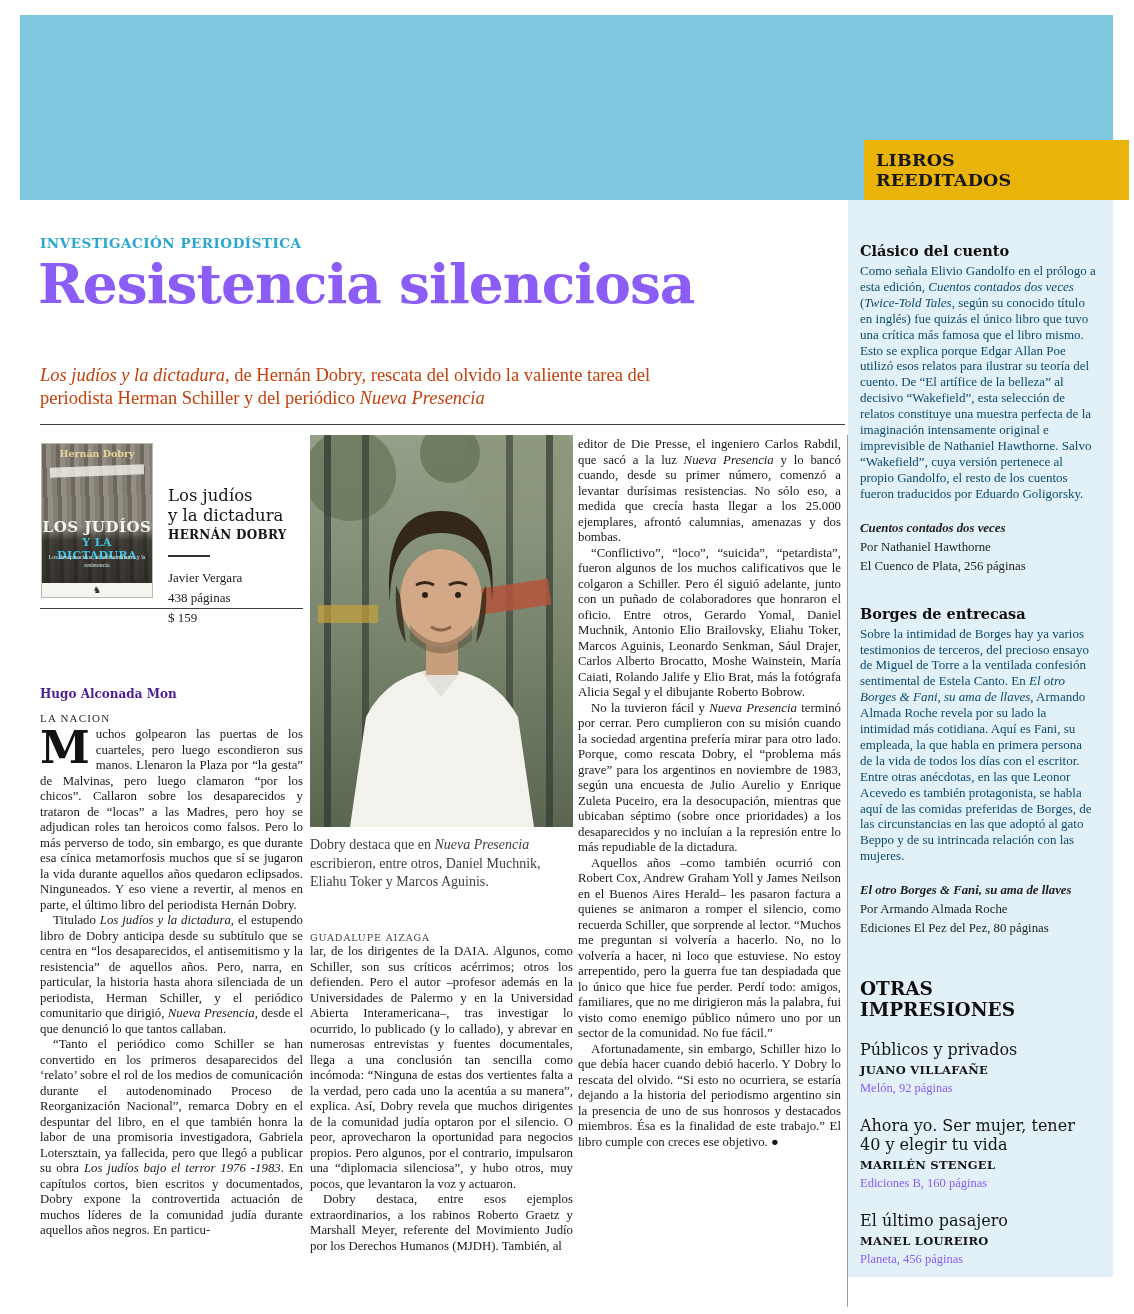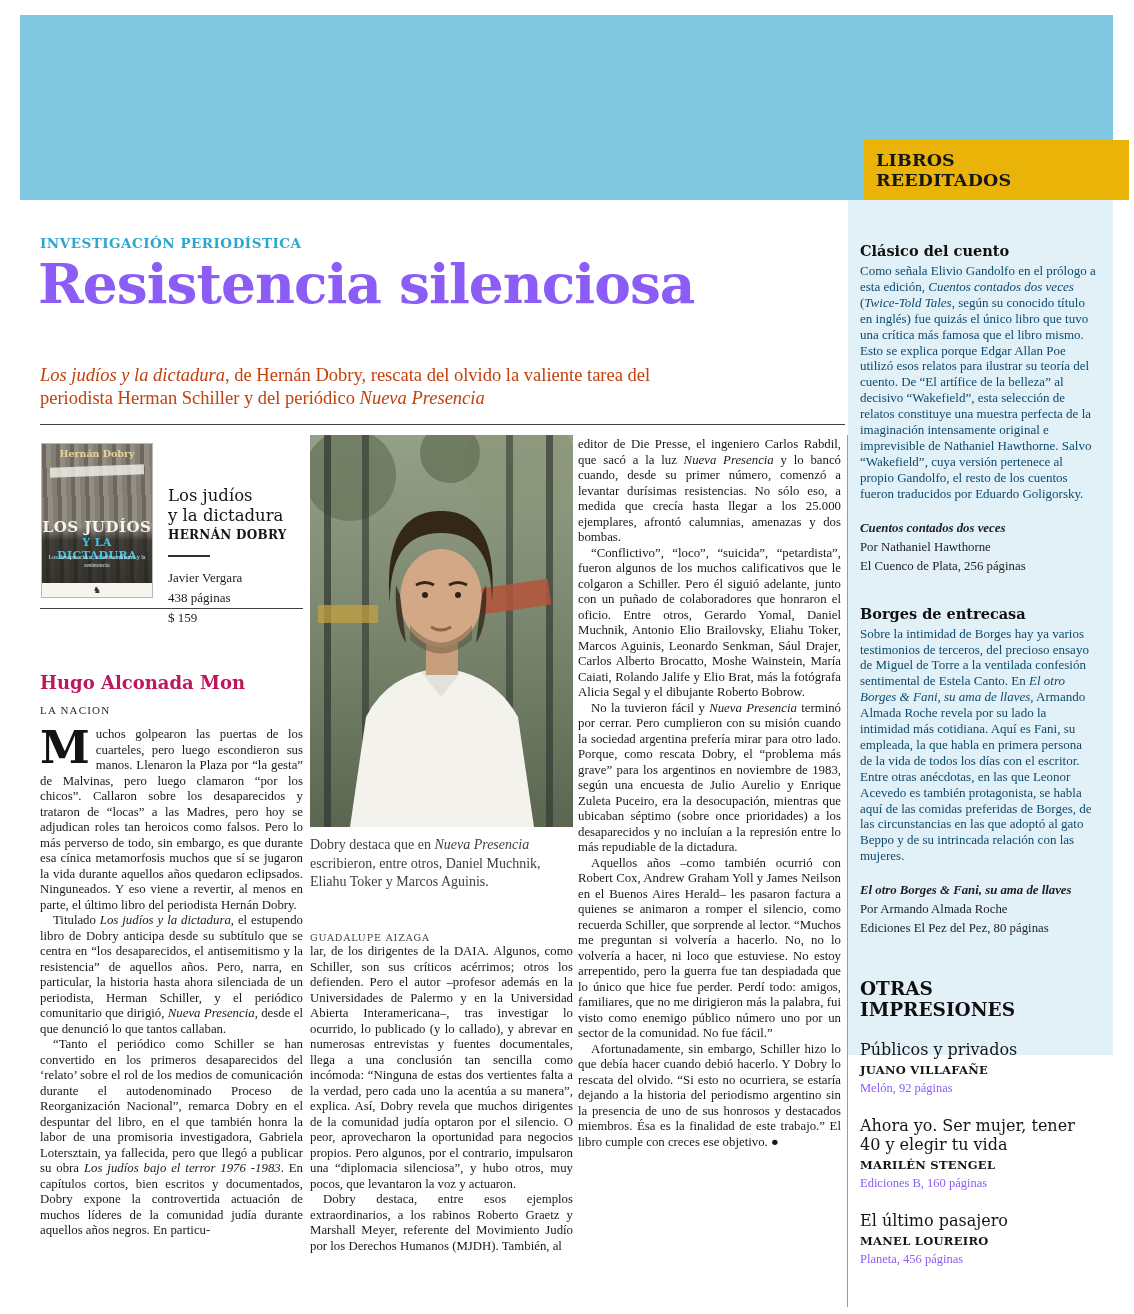--- a/index.html
+++ b/index.html
@@ -7,21 +7,21 @@
         font-family:"Liberation Serif",serif;color:#1d1d1d;}
 
   
   .band{position:absolute;left:20px;top:15px;width:1093px;height:185px;background:#7fc8e0;}
   .libros-box{position:absolute;left:848px;top:140px;width:265px;height:60px;background:#eab308;
         box-sizing:border-box;padding:10px 0 0 12px;font-family:"DejaVu Serif",serif;
         font-weight:bold;font-size:17.5px;line-height:20px;color:#16161b;letter-spacing:.2px;margin-left:16px;}
   .libros-box span{display:block;}
 
   
-  .sidebar{position:absolute;left:848px;top:200px;width:265px;height:855px;background:#e2f0f8;
+  .sidebar{position:absolute;left:848px;top:200px;width:265px;height:1077px;background:#e2f0f8;
         box-sizing:border-box;padding:42px 16px 0 12px;}
   .sb-heading{font-family:"DejaVu Serif",serif;font-weight:bold;font-size:14.5px;line-height:17px;
         color:#101010;margin:0 0 4px 0;}
   .sb-body{font-size:13px;line-height:15.9px;color:#0c4a6e;}
   .sb-meta{margin-top:17px;font-size:12.8px;line-height:19px;}
   .sb-meta .t{font-weight:bold;font-style:italic;font-family:"Liberation Serif",serif;}
   .review{margin-bottom:29px;}
   .otras{margin-top:40px;}
   .otras-heading{font-family:"DejaVu Serif",serif;font-weight:bold;font-size:18.5px;line-height:21px;color:#101010;}
   .otras-heading span{display:block;}
@@ -59,21 +59,21 @@
         font-size:9px;line-height:14px;color:#2c2c2c;}
   .book-info{position:absolute;left:168px;top:486px;width:135px;}
   .bi-title{font-family:"DejaVu Serif",serif;font-size:16.5px;line-height:19.5px;color:#141414;}
   .bi-author{font-family:"DejaVu Serif",serif;font-weight:bold;font-size:12px;letter-spacing:.3px;margin-top:3px;color:#141414;}
   .bi-rule{width:42px;border-top:2px solid #2f2f2f;margin:13px 0 11px 0;}
   .bi-line{font-size:13px;line-height:20px;color:#1c1c1c;}
   .rule-col1{position:absolute;left:40px;top:608px;width:263px;border-top:1.5px solid #3f3f3f;}
 
   
   .byline{position:absolute;left:40px;top:672px;}
-  .by-name{font-family:"DejaVu Serif",serif;font-weight:bold;font-size:18px;color:#be185d;}
+  .by-name{font-family:"DejaVu Serif",serif;font-weight:bold;font-size:12px;color:#4c1d95;margin-top:15px;}
   .by-agency{font-size:11px;letter-spacing:1.2px;margin-top:11px;color:#2a2a2a;}
 
   
   .col{position:absolute;width:263px;font-size:12.8px;line-height:15.5px;text-align:justify;color:#191919;}
   .col p{margin:0;}
   .col p + p{text-indent:13px;}
   #col1{left:40px;top:727px;height:580px;overflow:hidden;}
   #col2{left:310px;top:944px;height:366px;overflow:hidden;}
   #col3{left:578px;top:437px;max-height:872px;overflow:hidden;}
   #col1 p:first-child::first-letter{float:left;font-family:"DejaVu Serif",serif;font-weight:bold;

